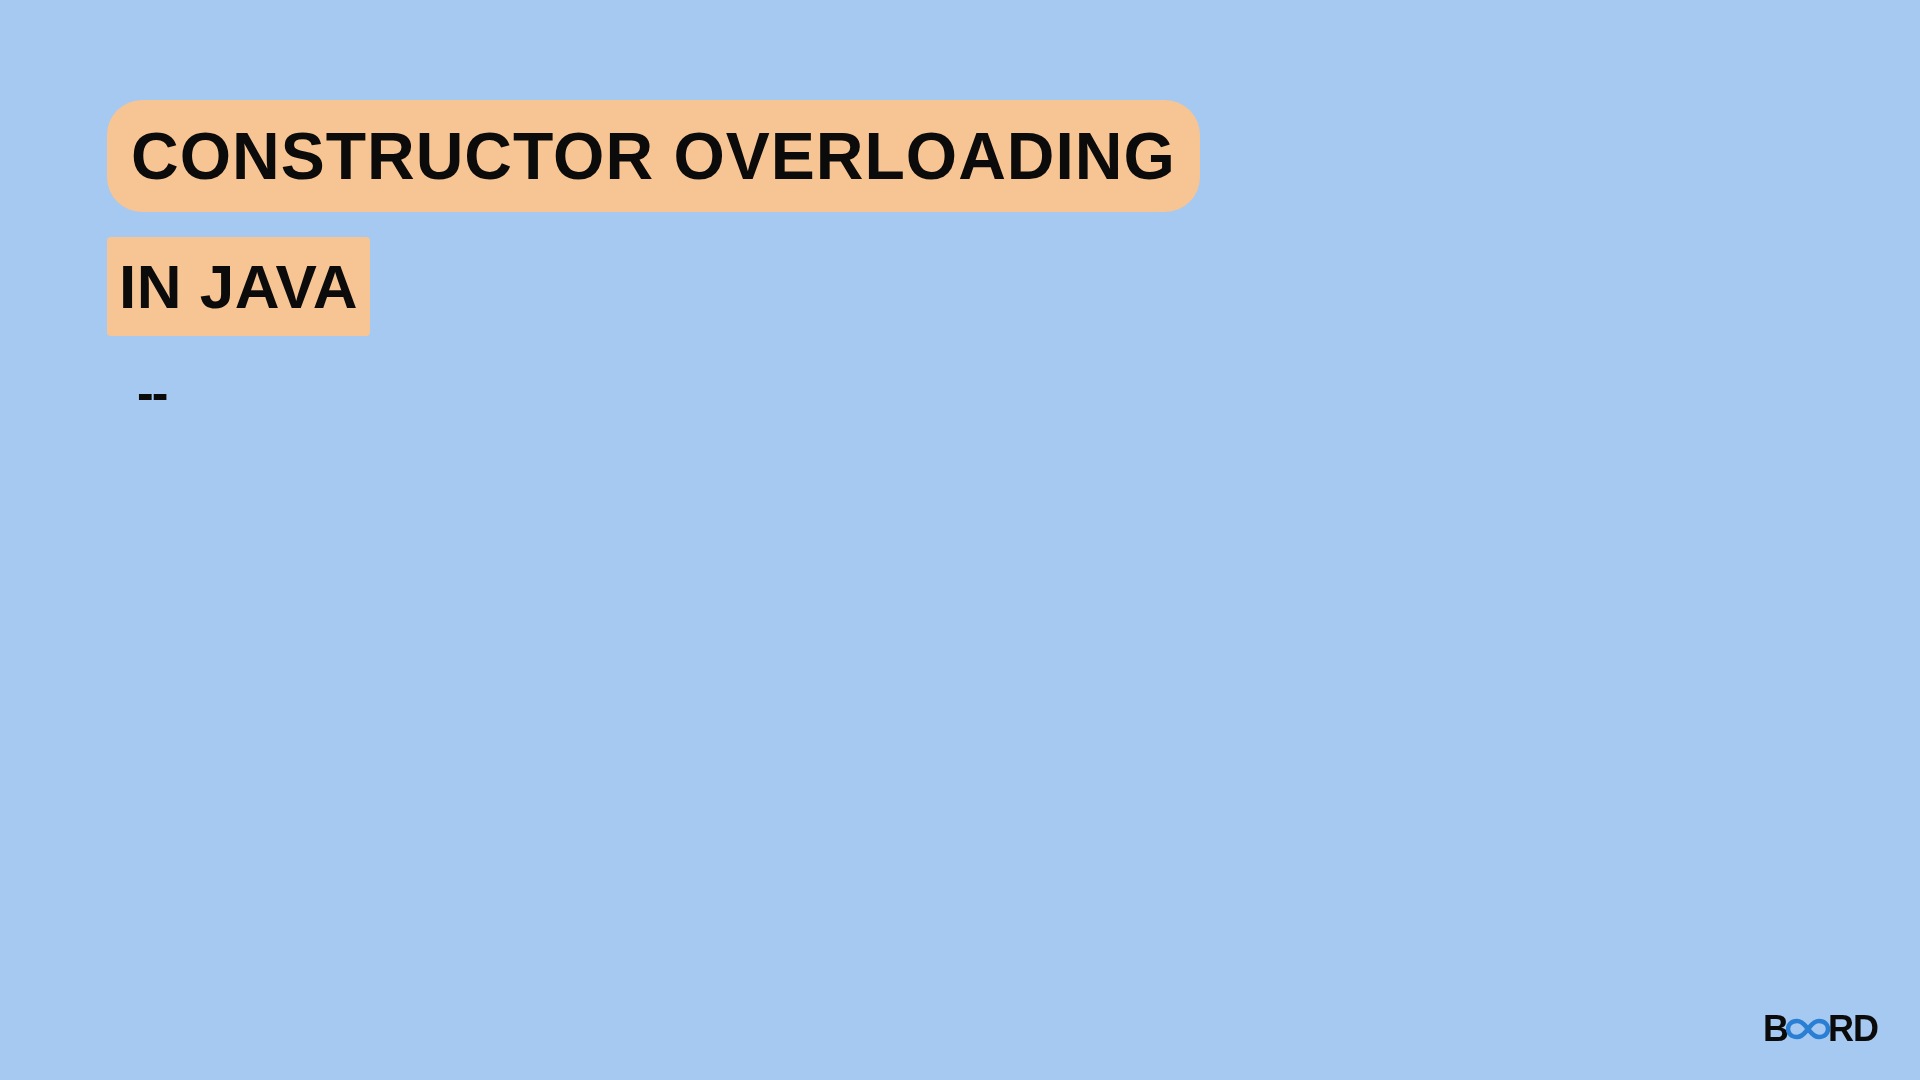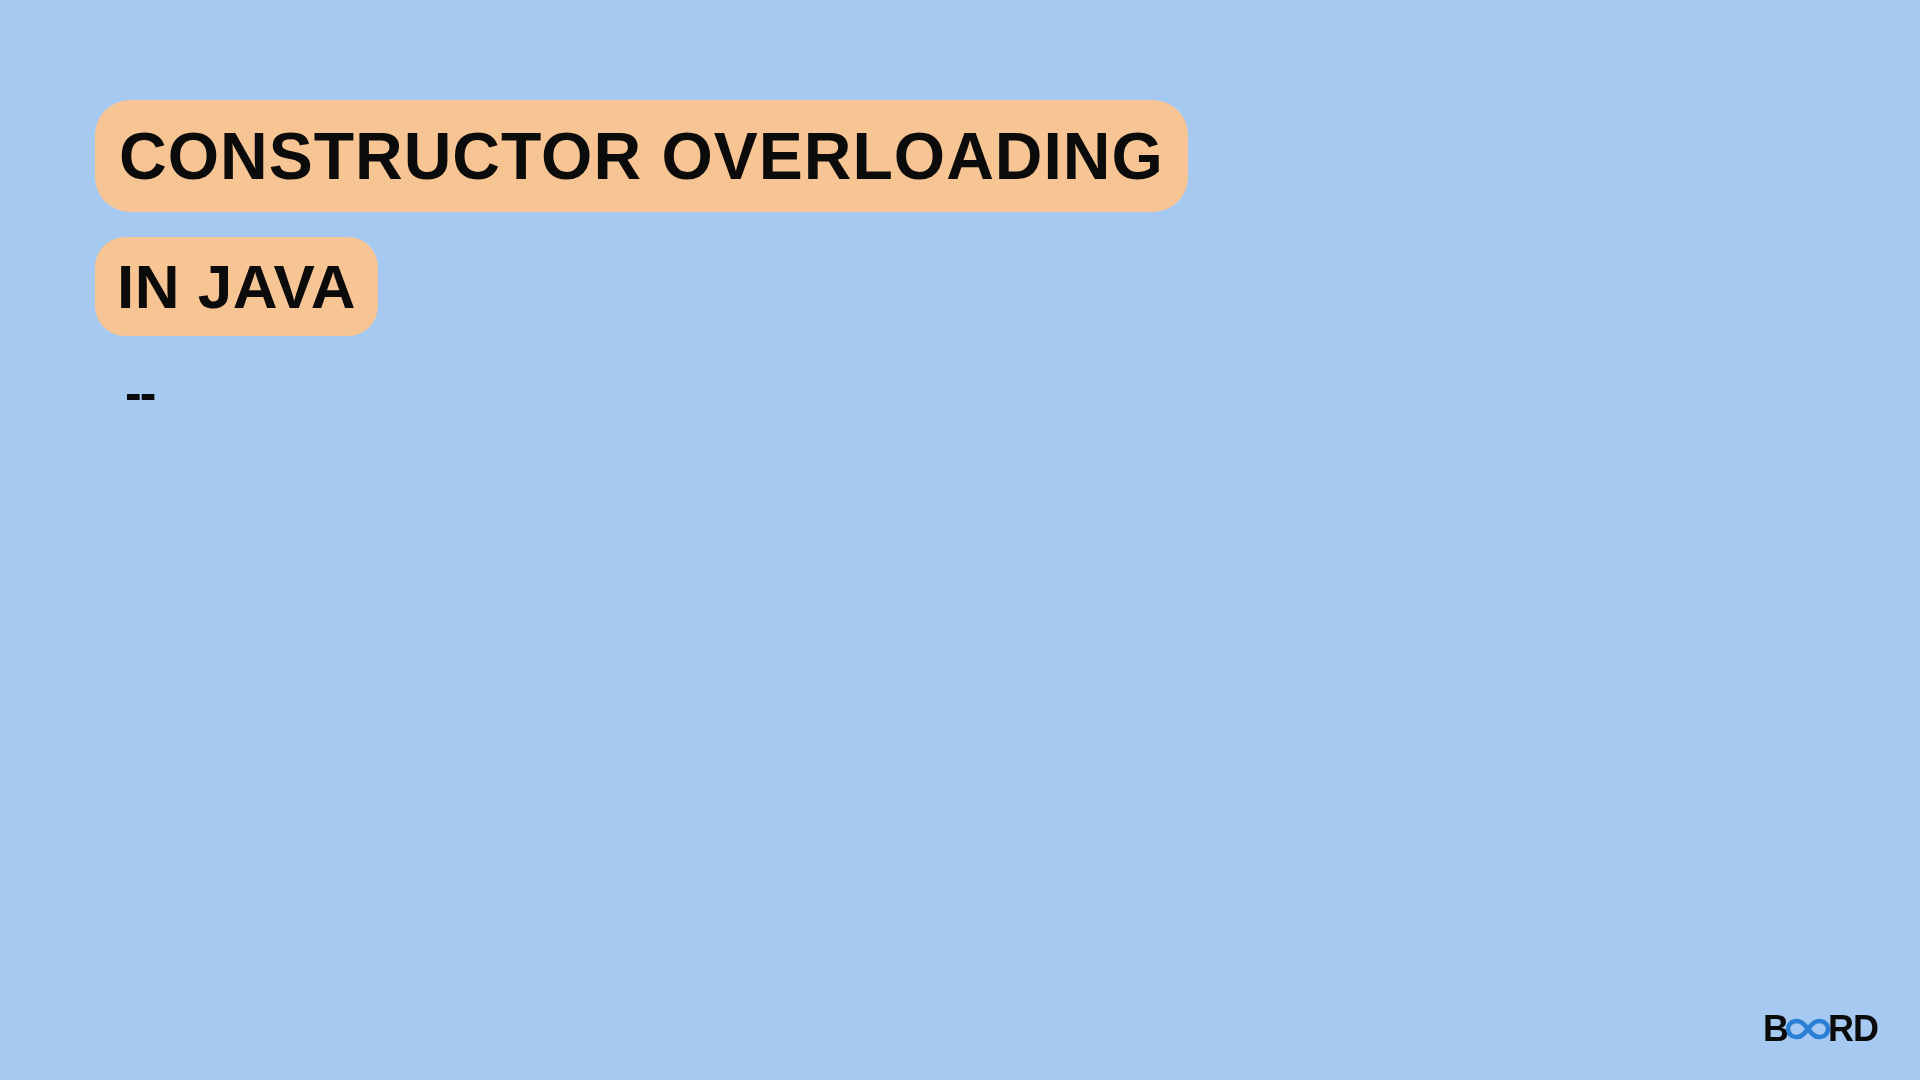--- a/index.html
+++ b/index.html
@@ -13,36 +13,36 @@
       height: 1080px;
       background-color: #a5c9f0;
       font-family: 'Arial Black', 'Arial', sans-serif;
       position: relative;
       overflow: hidden;
     }
     
     .content {
       position: absolute;
       top: 100px;
-      left: 95px;
+      left: 107px;
     }
     
     .title-pill {
       display: inline-block;
       background-color: #f7c494;
       border-radius: 35px;
       padding: 18px 24px;
       margin-bottom: 25px;
     }
     
     .title-pill-2 {
       display: inline-block;
       background-color: #f7c494;
-      border-radius: 30px;
-      padding: 14px 22px;
+      border-radius: 4px;
+      padding: 14px 12px;
       margin-bottom: 28px;
     }
     
     .title-text {
       font-size: 66px;
       font-weight: 900;
       color: #0b0b0b;
       letter-spacing: 1px;
     }
     

